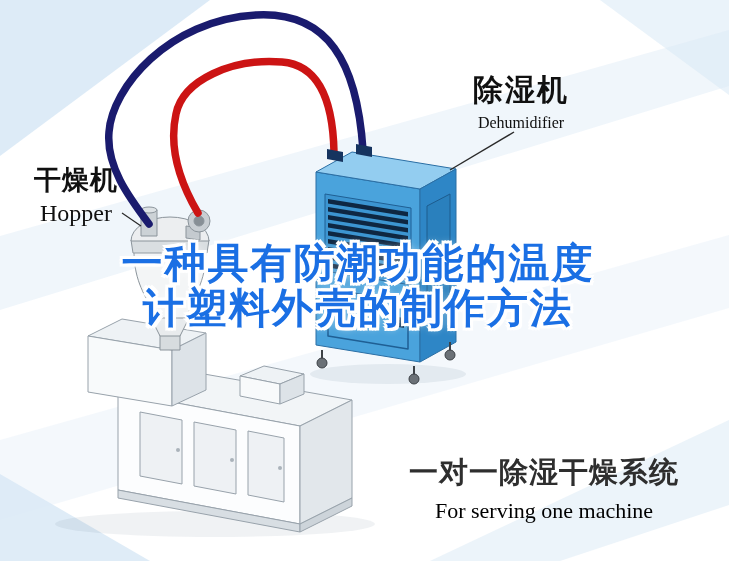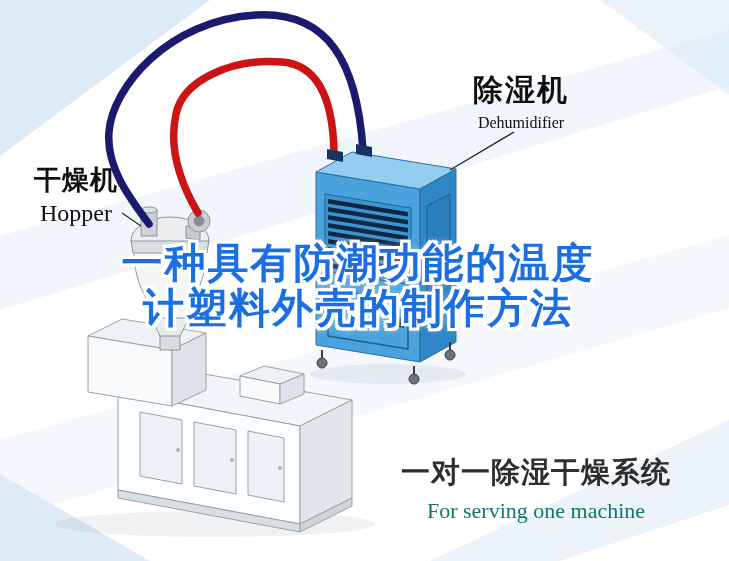--- a/index.html
+++ b/index.html
@@ -22,23 +22,23 @@
 
   .patent-title{
     left:83px;top:241px;width:550px;text-align:center;
     color:#1a6fe4;font-weight:bold;font-size:41px;letter-spacing:2px;line-height:1.1;
     text-shadow:
       -3px -3px 0 #fff, 3px -3px 0 #fff, -3px 3px 0 #fff, 3px 3px 0 #fff,
       -3px 0 0 #fff, 3px 0 0 #fff, 0 -3px 0 #fff, 0 3px 0 #fff,
       0 0 9px rgba(255,255,255,0.95);
   }
 
-  .caption{left:376px;top:453px;width:320px;}
+  .caption{left:384px;top:453px;width:320px;}
   .caption .cn{font-size:29px;color:#2e2e2e;letter-spacing:1px;}
-  .caption .en{font-size:22px;margin-top:5px;color:#0f766e;}
+  .caption .en{font-size:22px;margin-top:5px;color:#000000;}
 </style>
 </head>
 <body>
 
 <div class="stage">
 
   <svg width="729" height="561" viewBox="0 0 729 561">
 
     <g stroke="none">
       <polygon points="0,0 210,0 0,156" fill="#d9e9f6" opacity="0.9"></polygon>

